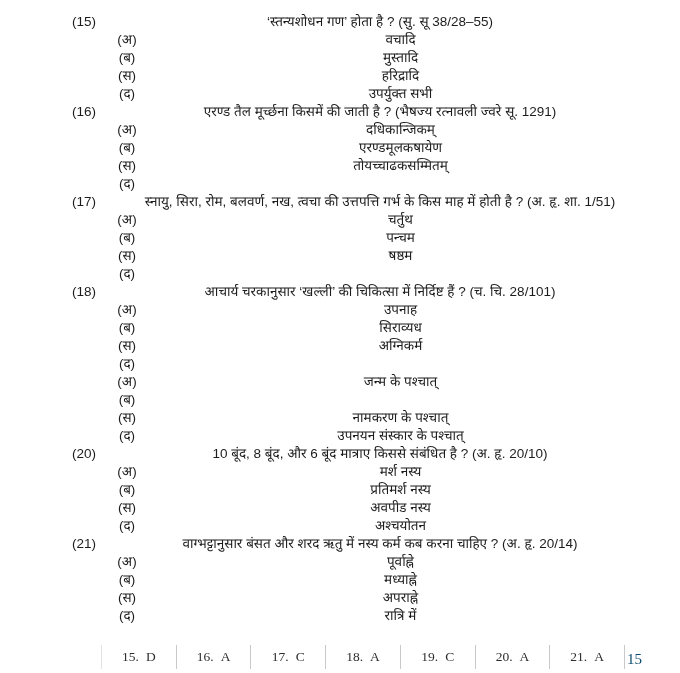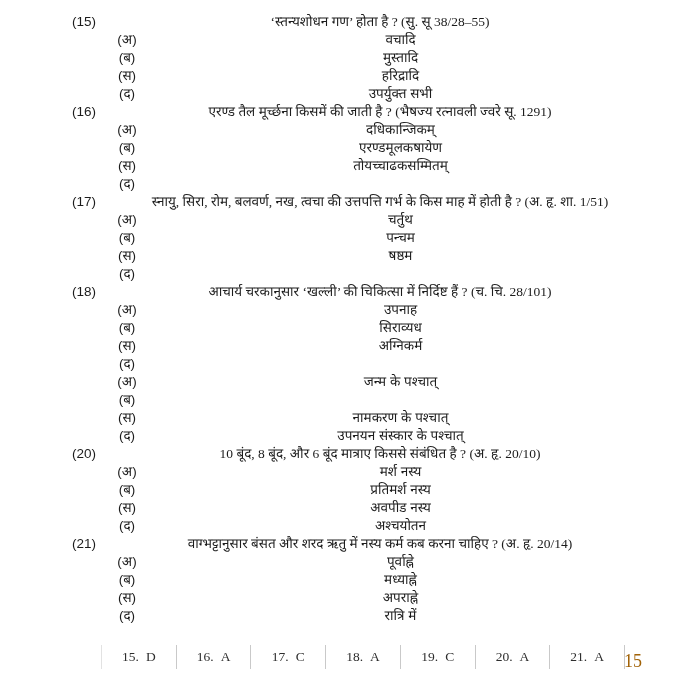--- a/index.html
+++ b/index.html
@@ -27,21 +27,21 @@
     display: flex;
     font-size: 13.5px;
     line-height: 18px;
     font-weight: 500;
     white-space: nowrap;
   }
   .q-num {
     flex: 0 0 auto;
     width: 32px;
   }
-  .q-text { flex: 1 1 auto; font-family: Liberation Serif, serif; }
+  .q-text { flex: 1 1 auto; }
   .opt-line {
     display: flex;
     font-size: 13.5px;
     line-height: 18px;
     font-weight: 500;
     padding-left: 45px;
     white-space: nowrap;
   }
   .opt-label {
     flex: 0 0 auto;
@@ -70,22 +70,22 @@
   .answer-cell:first-child { border-left: 1px solid #e2e2e2; }
   .answer-strip .edge {
     flex: 0 0 0;
     border-left: 1px solid #c9c9c9;
   }
   .page-number {
     position: absolute;
     right: 38px;
     top: 651px;
     font-family: "Liberation Serif", "DejaVu Serif", serif;
-    font-size: 18px;
-    color: #a16207;
+    font-size: 15px;
+    color: #0c4a6e;
   }
 </style>
 </head>
 <body>
 
 <div class="page">
 
   <div class="q-block">
     <div class="q-line">
       <span class="q-num">(15)</span>

